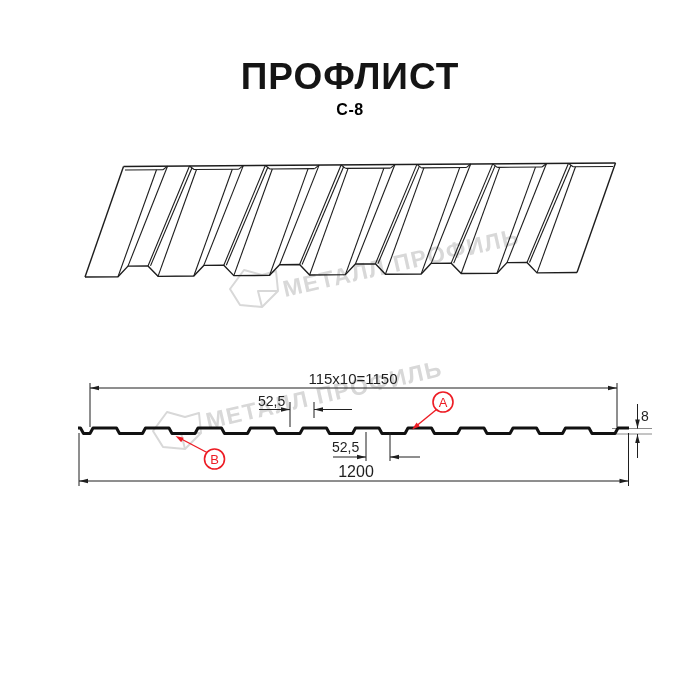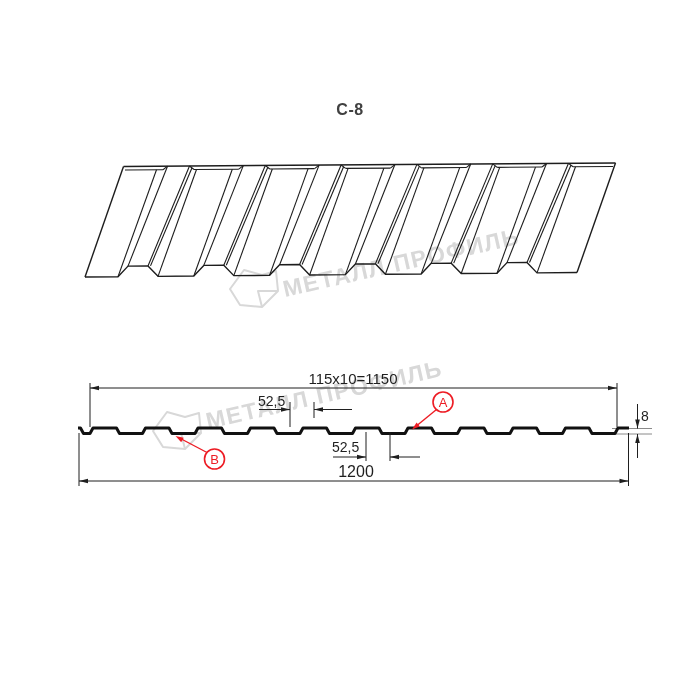--- a/index.html
+++ b/index.html
@@ -2,37 +2,38 @@
 <html><head>
 <meta charset="utf-8">
 <style>
   html,body{margin:0;padding:0;background:#fff;}
   body{width:700px;height:700px;font-family:"Liberation Sans",sans-serif;}
   .page{position:relative;width:700px;height:700px;background:#fff;overflow:hidden;
         --red:#ed1c24;--wm:#d8d8d8;--line:#1f1f1f;}
   .title{position:absolute;left:0;top:56px;width:700px;text-align:center;
          font-size:37px;font-weight:bold;letter-spacing:1px;color:#151515;}
   .subtitle{position:absolute;left:0;top:101px;width:700px;text-align:center;
-         font-size:16px;font-weight:bold;letter-spacing:.5px;color:#404040;}
+         font-size:16px;font-weight:bold;letter-spacing:.5px;color:#000000;}
   .footer{position:absolute;left:0;top:615px;width:700px;text-align:center;
          font-size:17px;font-weight:bold;letter-spacing:.4px;color:#3d3d3d;}
   .wm{position:absolute;color:var(--wm);font-weight:bold;font-size:23px;letter-spacing:1.5px;
       white-space:nowrap;transform:rotate(-12.8deg);transform-origin:left bottom;z-index:1;line-height:26px;}
   .wm-logo{position:absolute;z-index:1;}
   svg.draw{position:absolute;z-index:2;overflow:visible;}
   text.dim{font-family:"Liberation Sans",sans-serif;font-size:14px;fill:var(--line);}
   text.dim-lg{font-size:16px;}
   text.dim-md{font-size:15px;}
   text.callout{font-family:"Liberation Sans",sans-serif;font-size:13px;fill:var(--red);}
 </style>
 </head>
 <body>
 
 <div class="page" style="--red: #ed1c24; --wm: #d8d8d8; --line: #1f1f1f;">
 
+  <div class="title">ПРОФЛИСТ</div>
   <div class="subtitle">С-8</div>
 
   <svg class="wm-logo" style="left:224px;top:265px" width="58" height="46" viewBox="0 0 58 46">
     <g fill="none" stroke="#d8d8d8" stroke-width="2" stroke-linejoin="round">
       <path d="M6,24 L20,5 L38,10 L52,6 L54,26 L38,42 L16,40 Z"></path>
       <path d="M38,42 L34,26 L54,26"></path>
     </g>
   </svg>
   <div class="wm" style="left:286px;top:276px">МЕТАЛЛ ПРОФИЛЬ</div>
 

